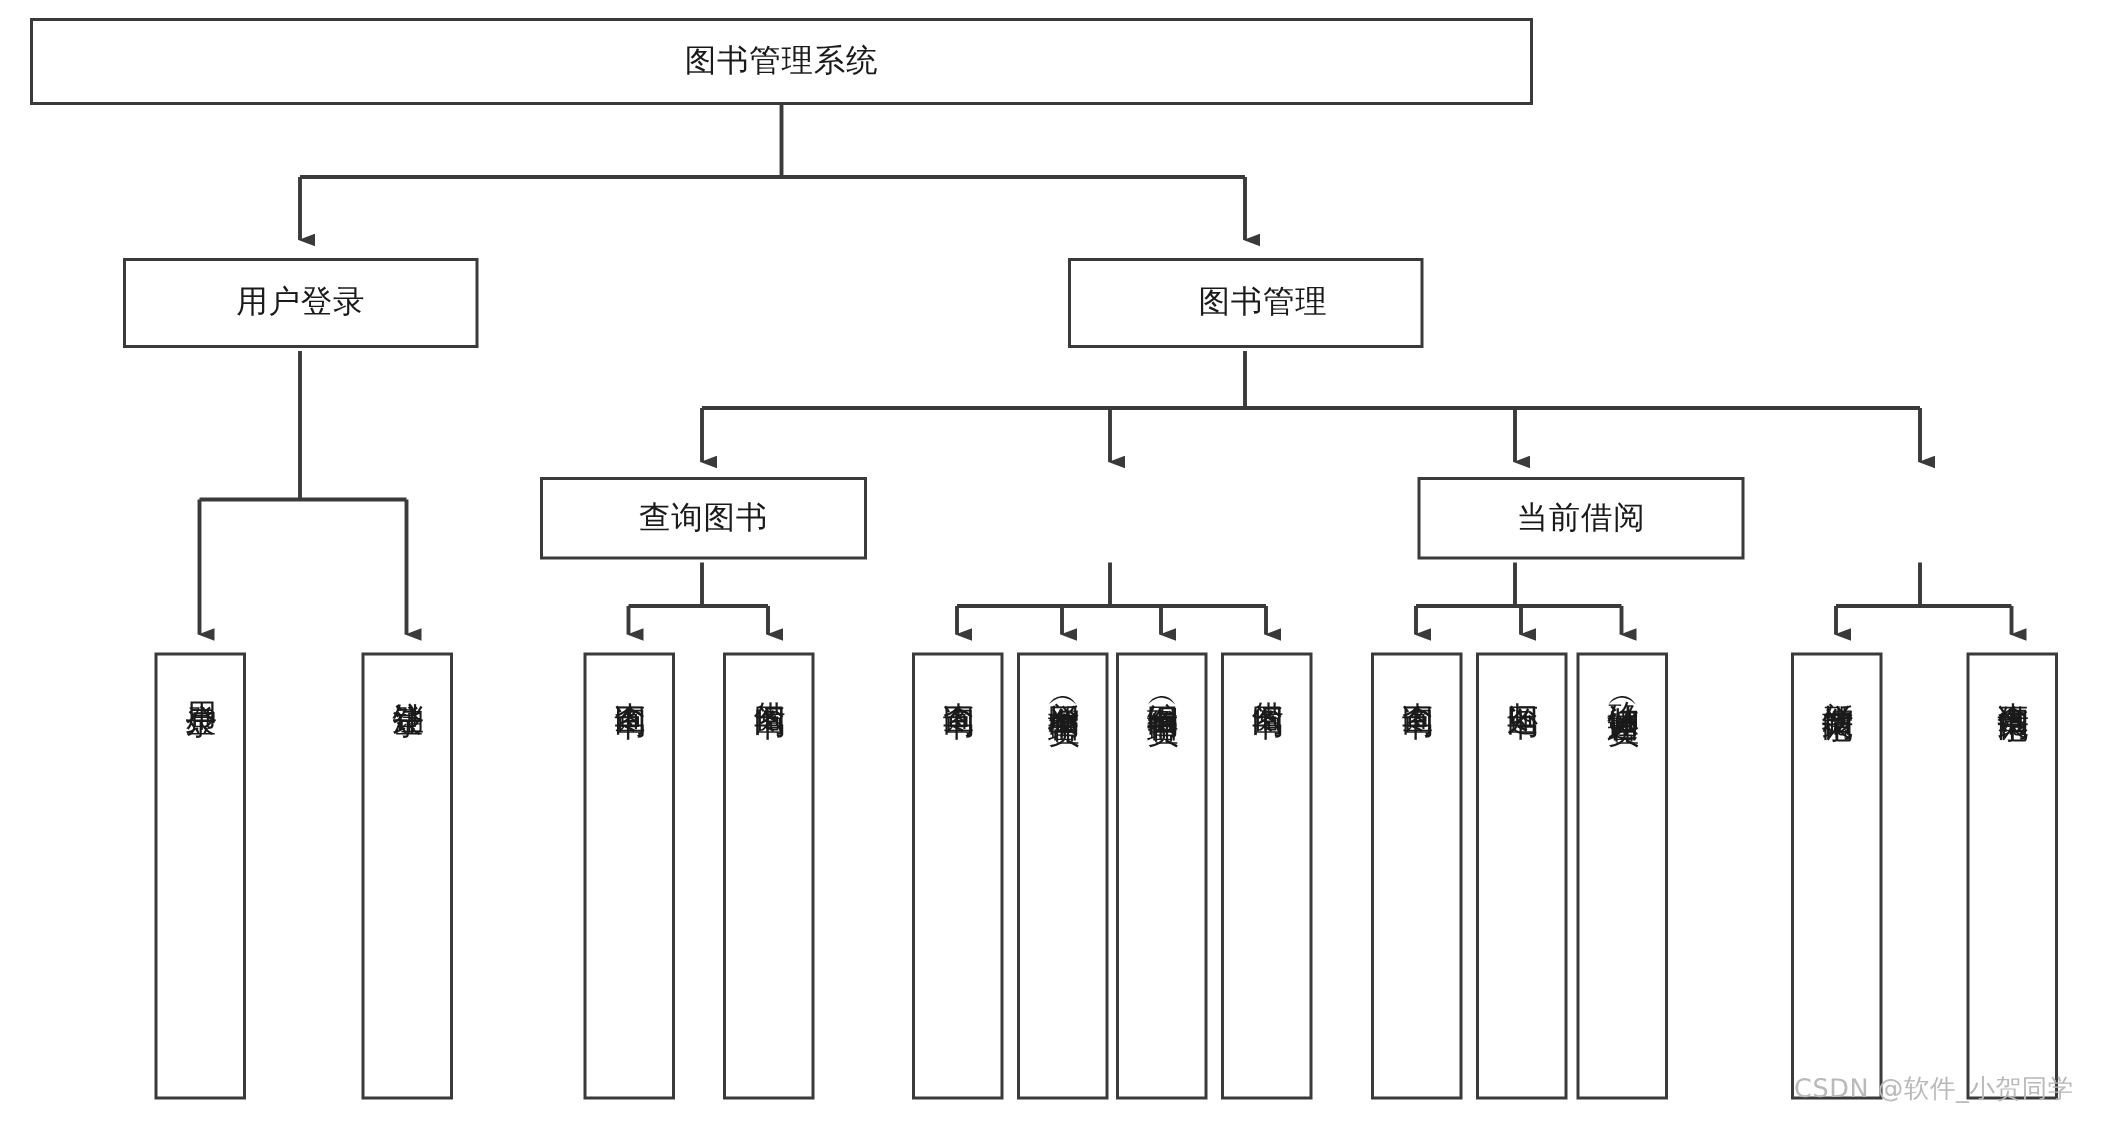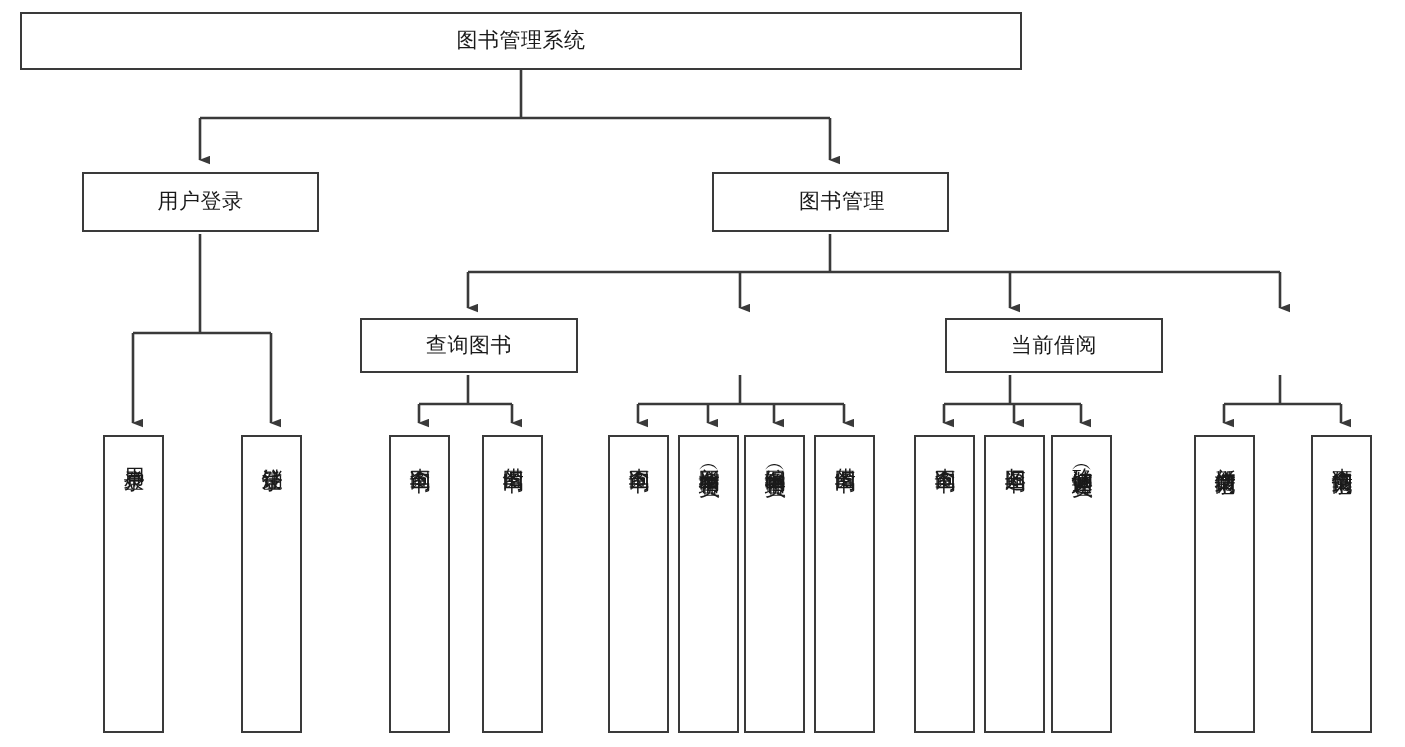--- a/index.html
+++ b/index.html
@@ -185,14 +185,15 @@
     <span class="node-label">确认归还（管理员）</span>
   </div>
 
   <div class="node vertical" style="left:1194px; top:435px; width:61px; height:298px;">
     <span class="node-label">新增借阅记录</span>
   </div>
   <div class="node vertical" style="left:1311px; top:435px; width:61px; height:298px;">
     <span class="node-label">查询借阅记录</span>
   </div>
 
+  <div class="watermark">CSDN @软件_小贺同学</div>
 
 </div>
 
 </body></html>

